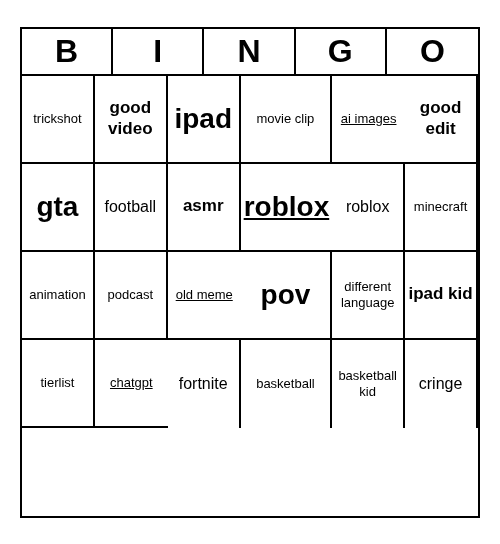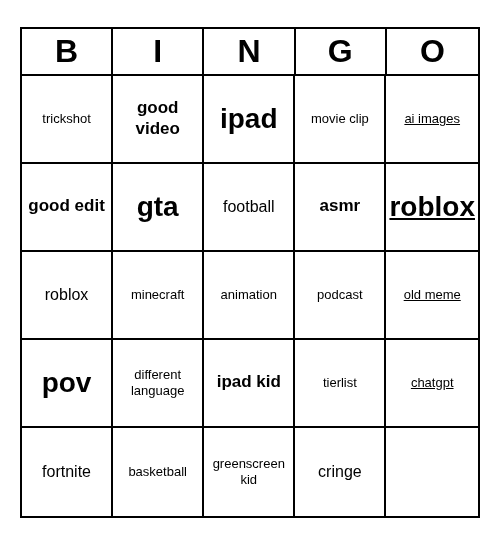--- a/index.html
+++ b/index.html
@@ -37,21 +37,21 @@
       padding: 4px 0;
       border-right: 2px solid #000;
     }
 
     .bingo-header-cell:last-child {
       border-right: none;
     }
 
     .bingo-grid {
       display: grid;
-      grid-template-columns: repeat(5, 1fr);
+      grid-template-columns: repeat(6, 1fr);
       grid-template-rows: repeat(5, 1fr);
     }
 
     .bingo-cell {
       border-right: 2px solid #000;
       border-bottom: 2px solid #000;
       min-height: 88px;
       display: flex;
       align-items: center;
       justify-content: center;
@@ -162,19 +162,19 @@
       <div class="bingo-cell">
         <span class="size-sm">chatgpt</span>
       </div>
       <div class="bingo-cell">
         <span class="size-md">fortnite</span>
       </div>
       <div class="bingo-cell">
         <span class="size-sm">basketball</span>
       </div>
       <div class="bingo-cell">
-        <span class="size-sm">greenscreen kid</span>
+        <span class="size-sm">basketball kid</span>
       </div>
       <div class="bingo-cell">
         <span class="size-md">cringe</span>
       </div>
     </div>
 </div>
 
 </body></html>

